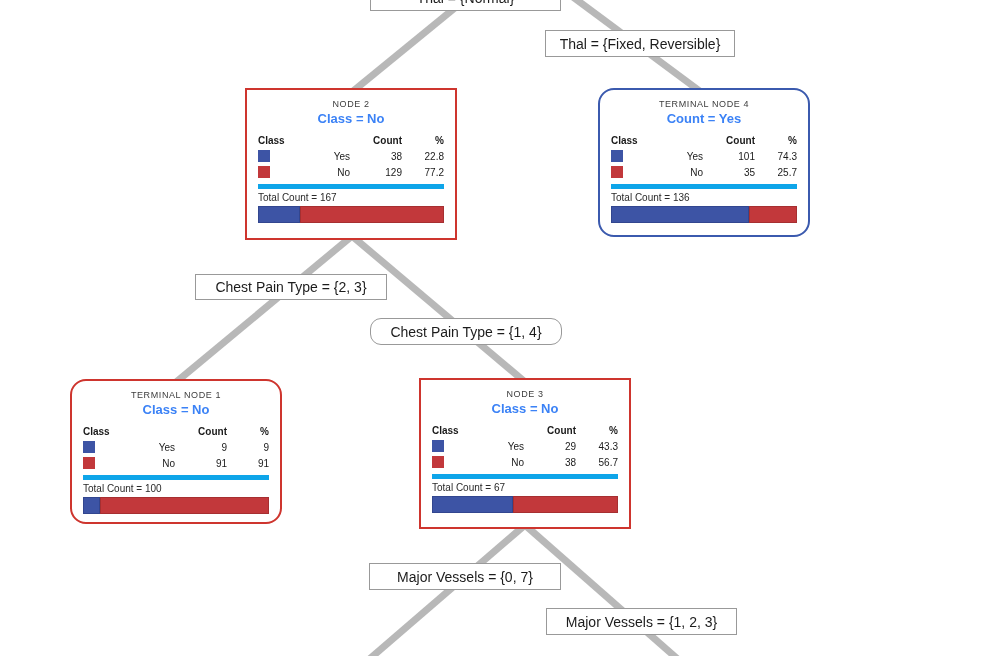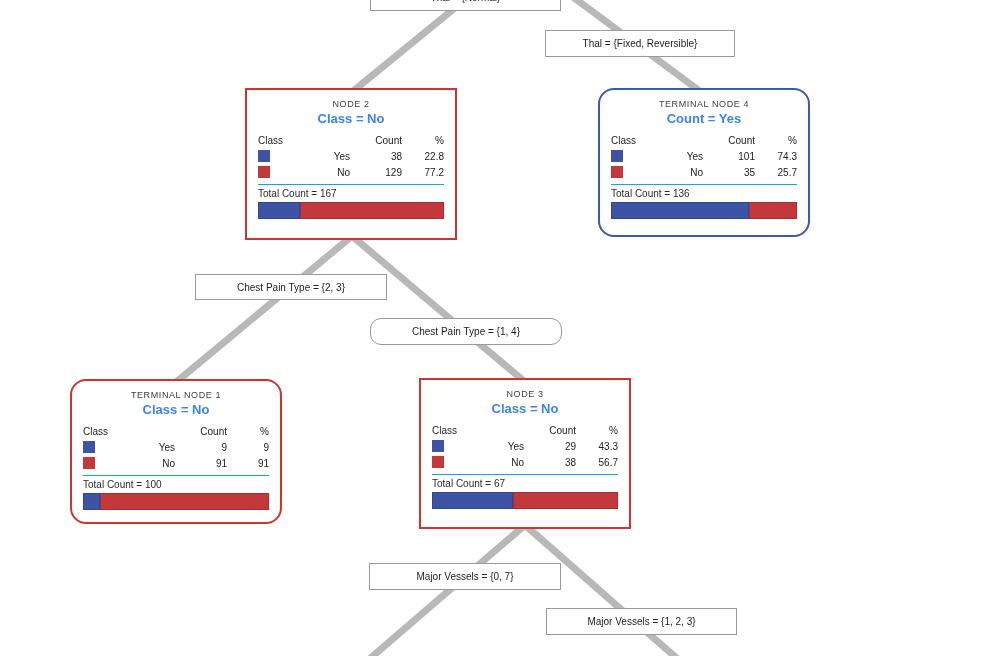--- a/index.html
+++ b/index.html
@@ -9,21 +9,21 @@
   }
   
   #edges { position:absolute; left:0; top:0; width:985px; height:656px; }
   #edges line { stroke:#B8B8B8; stroke-width:7; }
 
   
   .edge-label {
     position:absolute; box-sizing:border-box; height:27px;
     background:#ffffff; border:1px solid #999999;
     display:flex; align-items:center; justify-content:center;
-    font-size:10px; color:#1c1c1c; white-space:nowrap;
+    font-size:14px; color:#1c1c1c; white-space:nowrap;
   }
   .el-thal-left   { left:370px; top:-16px; width:191px; }
   .el-thal-right  { left:545px; top:30px;  width:190px; }
   .el-cpt-left    { left:195px; top:274px; width:192px; height:26px; }
   .el-cpt-right   { left:370px; top:318px; width:192px;border-radius:11px; }
   .el-mv-left     { left:369px; top:563px; width:192px; }
   .el-mv-right    { left:546px; top:608px; width:191px; }
 
   
   .node {
@@ -38,31 +38,31 @@
   .node-title {
     margin-top:9px; text-align:center;
     font-size:9px; letter-spacing:0.6px; color:#3c3c3c;
   }
   .node-class {
     margin-top:2px; text-align:center;
     font-size:13px; font-weight:bold; color:#3b82f6;
   }
   .tbl { margin:9px 11px 0 11px; font-size:10px; color:#1a1a1a; }
   .hdr, .row { display:grid; grid-template-columns:1fr 52px 42px; align-items:center; }
-  .hdr { font-weight:normal; }
+  .hdr { font-weight:bold; }
   .row { margin-top:4px; }
   .num { text-align:right; }
   .cell-class { display:flex; align-items:center; gap:4px;justify-content:space-between; }
   .swatch {
     width:12px; height:12px; display:inline-block;
     background:#3D54A5; box-sizing:border-box;
   }
   .swatch.no { background:#C2383B; }
   .total {
-    margin:6px 11px 0 11px; border-top:1px solid #0ea5e9;
+    margin:6px 11px 0 11px; border-top:5px solid #0ea5e9;
     padding-top:3px; font-size:10px; color:#2a2a2a;
   }
   .bar { display:flex; height:17px; margin:3px 11px 0 11px; }
   .bar-yes { background:#3D54A5; border:1px solid #32468F; box-sizing:border-box; }
   .bar-no  { flex:1; background:#C2383B; border:1px solid #A62F31; box-sizing:border-box; }
 </style>
 </head>
 <body>
 
 <div id="stage">

